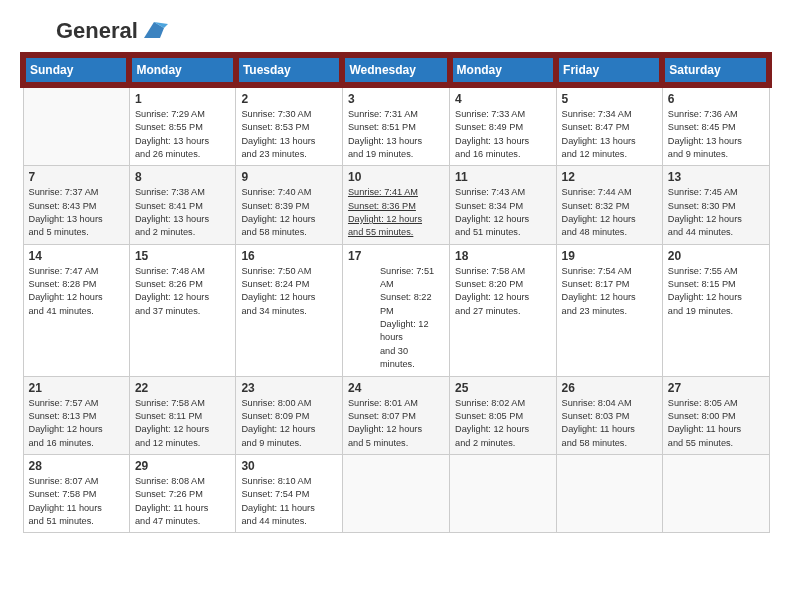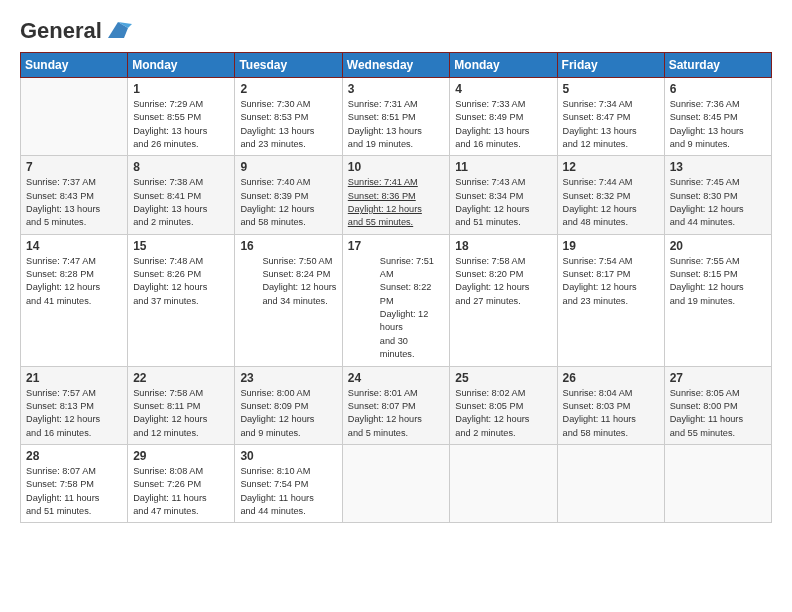--- a/index.html
+++ b/index.html
@@ -14,20 +14,21 @@
       width: 792px;
       height: 612px;
       background: #fff;
       padding: 18px 20px 10px 20px;
     }
     .header {
       display: flex;
       justify-content: space-between;
       align-items: flex-start;
       margin-bottom: 12px;
+      margin-left: 36px;
     }
     .logo {
       display: flex;
       flex-direction: column;
       align-items: flex-start;
     }
     .title-block {
       text-align: right;
     }
     .month-title {
@@ -43,21 +44,21 @@
       width: 100%;
       border-collapse: collapse;
     }
     .calendar th {
       background: #2979c0;
       color: #fff;
       font-size: 12px;
       font-weight: bold;
       padding: 5px 4px;
       text-align: left;
-      border: 1px solid #7f1d1d;
+      border: 6px solid #7f1d1d;
     }
     .calendar td {
       border: 1px solid #ccc;
       vertical-align: top;
       padding: 4px 5px;
       width: 108px;
       min-height: 80px;
       font-size: 9.5px;
       color: #333;
       background: #fff;
@@ -219,21 +220,21 @@
           </td>
           <td>
             <span class="day-number">15</span>
             <div class="day-info" style="white-space: pre-line;">Sunrise: 7:48 AM
 Sunset: 8:26 PM
 Daylight: 12 hours
 and 37 minutes.</div>
           </td>
           <td>
             <span class="day-number">16</span>
-            <div class="day-info" style="white-space: pre-line; margin-left: 22px;">Sunrise: 7:50 AM
+            <div class="day-info" style="white-space: pre-line;">Sunrise: 7:50 AM
 Sunset: 8:24 PM
 Daylight: 12 hours
 and 34 minutes.</div>
           </td>
           <td>
             <span class="day-number">17</span>
             <div class="day-info" style="white-space: pre-line; margin-left: 32px;">Sunrise: 7:51 AM
 Sunset: 8:22 PM
 Daylight: 12 hours
 and 30 minutes.</div>

